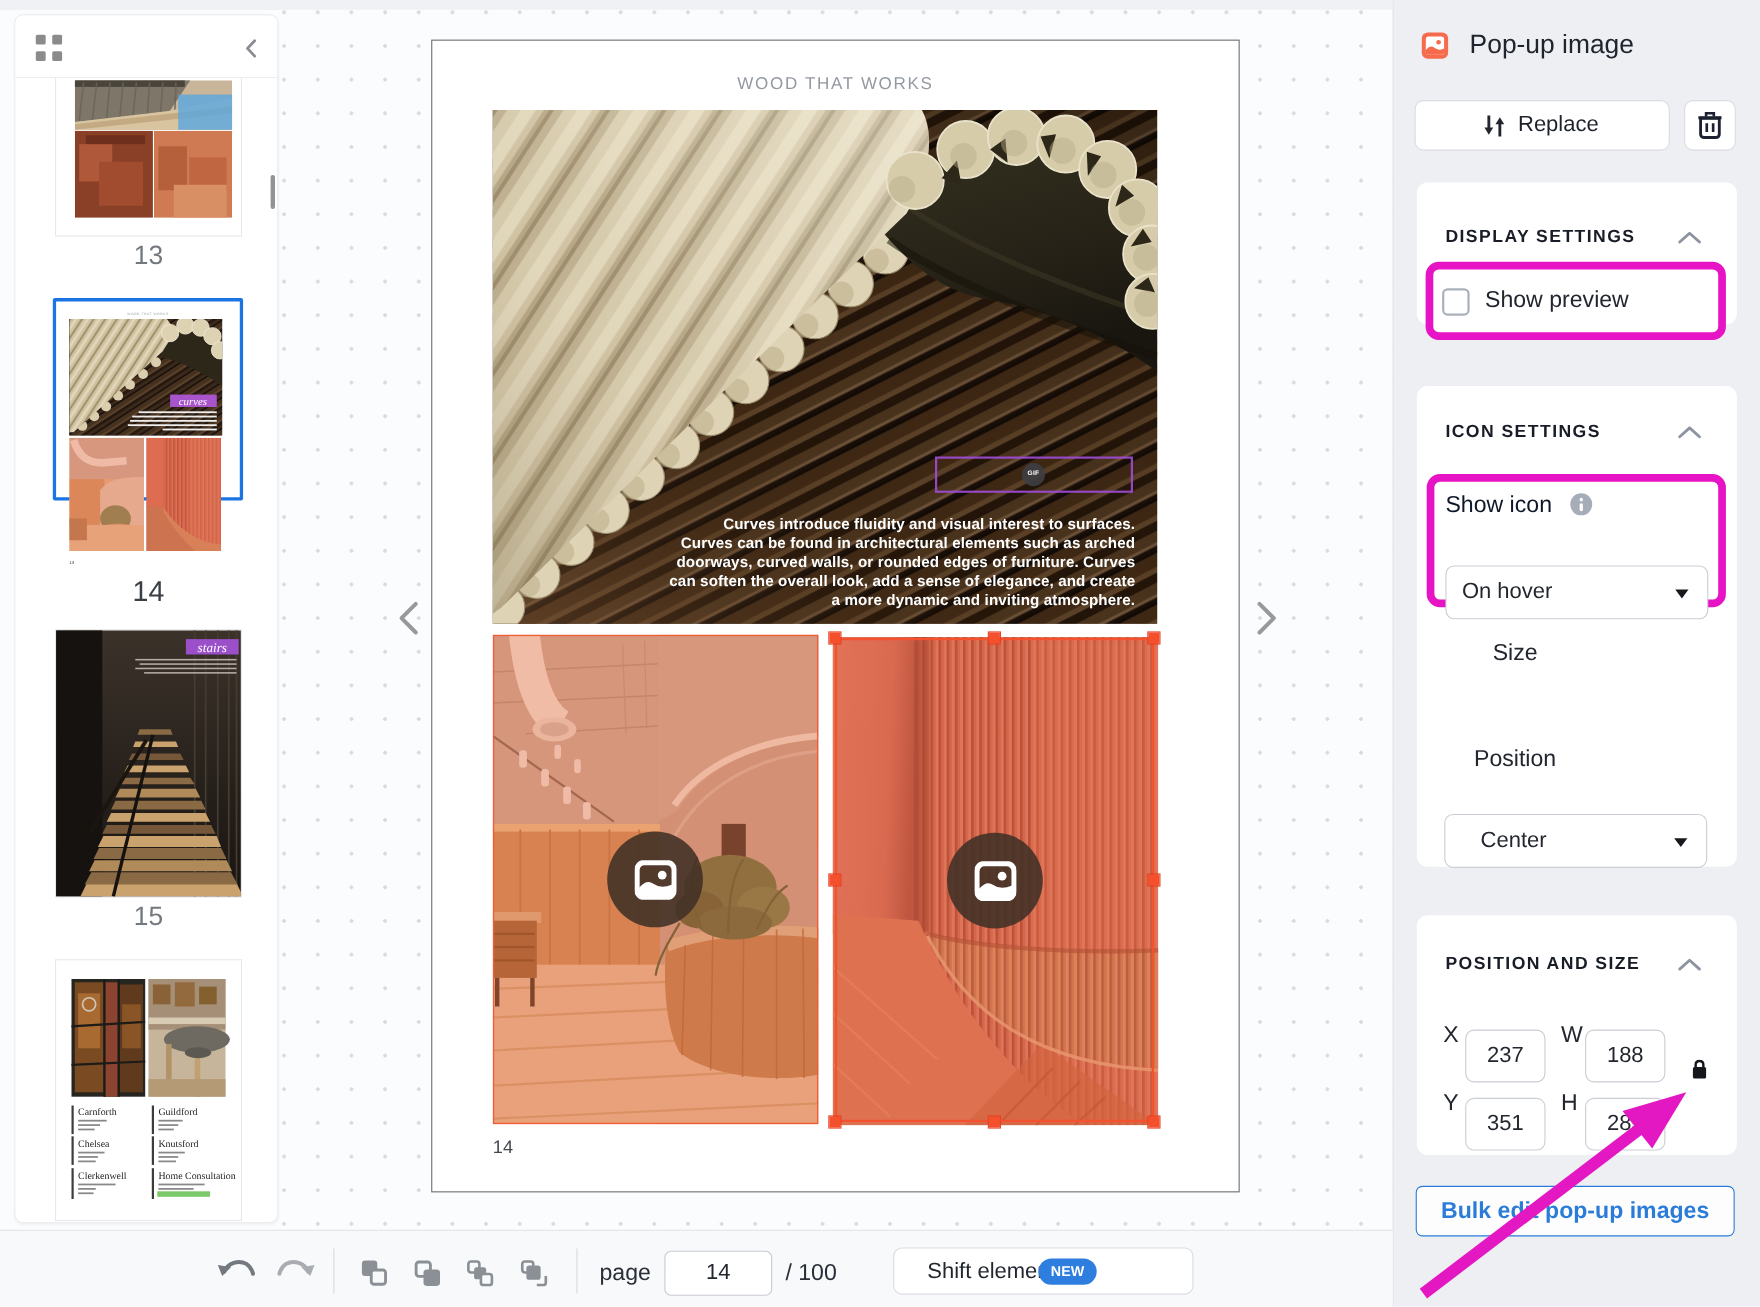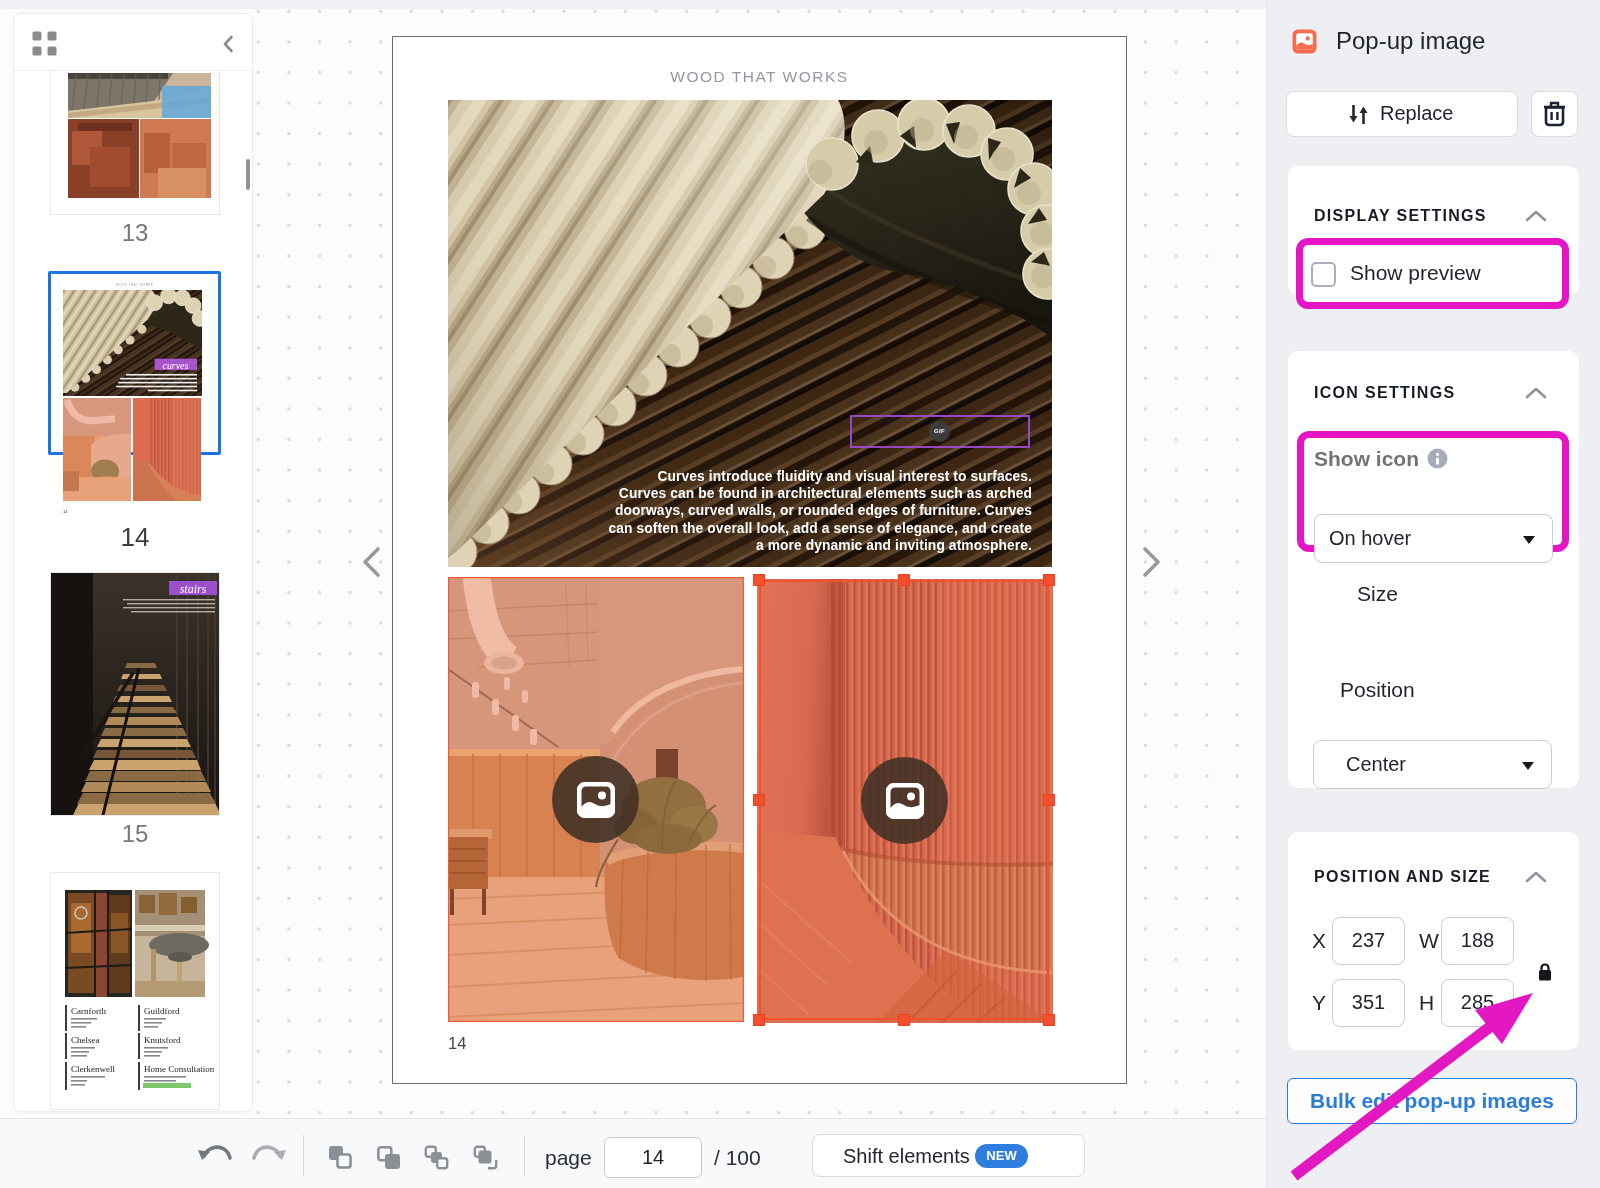--- a/index.html
+++ b/index.html
@@ -37,21 +37,21 @@
 
   
   #rightbar { left:1266px; top:0; width:334px; height:1188px; background:#edeff3; border-left:1px solid #e3e5e9; }
   .card { position:absolute; left:1288px; width:291px; background:#fff; border-radius:10px; }
   .cardtitle { position:absolute; left:26px; font-size:16px; font-weight:bold; letter-spacing:1.3px; color:#181c26; }
   .chev { position:absolute; left:237px; width:22px; height:12px; }
   .magenta { position:absolute; border:7px solid #e714c6; border-radius:12px; background:#fff; }
   .drop { position:absolute; left:26px; width:239px; height:49px; border:1.5px solid #c9cdd4; border-radius:8px; background:#fff; font-size:20px; color:#22262e; line-height:46px; padding-left:14px;margin-top:28px; }
   .caret { position:absolute; right:17px; top:21px; width:0; height:0; border-left:6.5px solid transparent; border-right:6.5px solid transparent; border-top:8px solid #16181d; }
   .lbl { position:absolute; font-size:21px; color:#23262f; }
-  .numin { position:absolute; width:73px; height:48px; border:1.5px solid #c9cdd4; border-radius:8px; background:#fff; font-size:20px; color:#22262e; text-align:center; line-height:45px; }
+  .numin { position:absolute; width:73px; height:48px; border:1.5px solid #c9cdd4; border-radius:8px; background:#fff; font-size:20px; color:#22262e; text-align:center; line-height:45px;margin-top:19px; }
 
   
   #toolbar { left:0; top:1118px; width:1266px; height:70px; background:#f7f9fa; border-top:1px solid #e3e5e9; }
   .tb-div { position:absolute; top:1135px; width:1px; height:41px; background:#d8dbdf; }
   #pageinput { left:604px; top:1137px; width:98px; height:41px; background:#fff; border:1.5px solid #c6cad1; border-radius:6px; text-align:center; line-height:38px; font-size:20px; color:#22262e; }
   #shiftbtn { left:812px; top:1134px; width:273px; height:43px; background:#fff; border:1px solid #d9dce0; border-radius:8px; }
 </style>
 </head>
 <body>
   <div id="topstrip" class="abs"></div>
@@ -601,21 +601,21 @@
     <div style="position:absolute;left:23px;top:96px;width:25px;height:25px;border:2px solid #aab0bb;border-radius:5px;background:#fff;"></div>
     <div style="position:absolute;left:62px;top:95px;font-size:21px;color:#23262f;">Show preview</div>
   </div>
 
   <div class="card" style="top:351px;height:437px;">
     <div class="cardtitle" style="top:33px;">ICON SETTINGS</div>
     <svg class="chev" style="top:36px;" viewBox="0 0 22 12">
       <path d="M2 10 L11 2 L20 10" fill="none" stroke="#8d93a1" stroke-width="2.6" stroke-linecap="round" stroke-linejoin="round"></path>
     </svg>
     <div class="magenta" style="left:9px;top:80px;width:272px;height:121px;"></div>
-    <div style="position:absolute;left:26px;top:96px;font-size:21px;color:#737373;font-weight:bold;">Show icon</div>
+    <div style="position:absolute;left:26px;top:96px;font-size:21px;color:#0f172a;">Show icon</div>
     <svg style="position:absolute;left:139px;top:97px" width="21" height="21" viewBox="0 0 21 21">
       <circle cx="10.5" cy="10.5" r="10" fill="#a7adb8"></circle>
       <rect x="9" y="4.5" width="3" height="3.4" rx="1.5" fill="#fff"></rect>
       <rect x="9" y="9.4" width="3" height="7.4" rx="1.5" fill="#fff"></rect>
     </svg>
     <div class="drop" style="top:135px;">On hover<div class="caret"></div></div>
     <div class="lbl" style="left:25px;top:231px;margin-left:44px;">Size</div>
     <div class="lbl" style="left:25px;top:327px;margin-left:27px;">Position</div>
     <div class="drop" style="top:361px;left:25px;padding-left:32px;">Center<div class="caret"></div></div>
   </div>
@@ -672,21 +672,21 @@
     <rect x="2.8" y="2.8" width="10" height="10" rx="2.4" fill="none" stroke="#8b9097" stroke-width="2.4"></rect>
     <rect x="6.5" y="6.5" width="13" height="13" rx="2.6" fill="#8b9097"></rect>
     <path d="M24.2 16 L24.2 21.8 Q24.2 24.2 21.8 24.2 L16 24.2" fill="none" stroke="#8b9097" stroke-width="2.4"></path>
   </svg>
   <div class="tb-div" style="left:524px;"></div>
   <div class="abs" style="left:545px;top:1146px;font-size:21px;color:#2a2e37;">page</div>
   <div id="pageinput" class="abs">14</div>
   <div class="abs" style="left:714px;top:1146px;font-size:21px;color:#2a2e37;">/ 100</div>
   <div id="shiftbtn" class="abs"></div>
   <div class="abs" style="left:843px;top:1145px;font-size:20px;color:#22262e;">Shift elements</div>
-  <div class="abs" style="left:975px;top:1144px;width:53px;height:24px;background:#2d7ede;border-radius:12px;color:#fff;font-size:13px;font-weight:bold;text-align:center;line-height:24px;">NEW</div>
+  <div class="abs" style="left:944px;top:1144px;width:53px;height:24px;background:#2d7ede;border-radius:12px;color:#fff;font-size:13px;font-weight:bold;text-align:center;line-height:24px;">NEW</div>
 
   <svg class="abs" style="left:362px;top:546px" width="20" height="32" viewBox="0 0 20 32">
     <path d="M16 3 L3 16 L16 29" fill="none" stroke="#99999b" stroke-width="3.6" stroke-linecap="round" stroke-linejoin="round"></path>
   </svg>
   <svg class="abs" style="left:1141px;top:546px" width="20" height="32" viewBox="0 0 20 32">
     <path d="M4 3 L17 16 L4 29" fill="none" stroke="#99999b" stroke-width="3.6" stroke-linecap="round" stroke-linejoin="round"></path>
   </svg>
 
   <div class="popcircle abs" style="left:552px;top:756px;">
     <svg width="38" height="36" viewBox="0 0 38 36">

